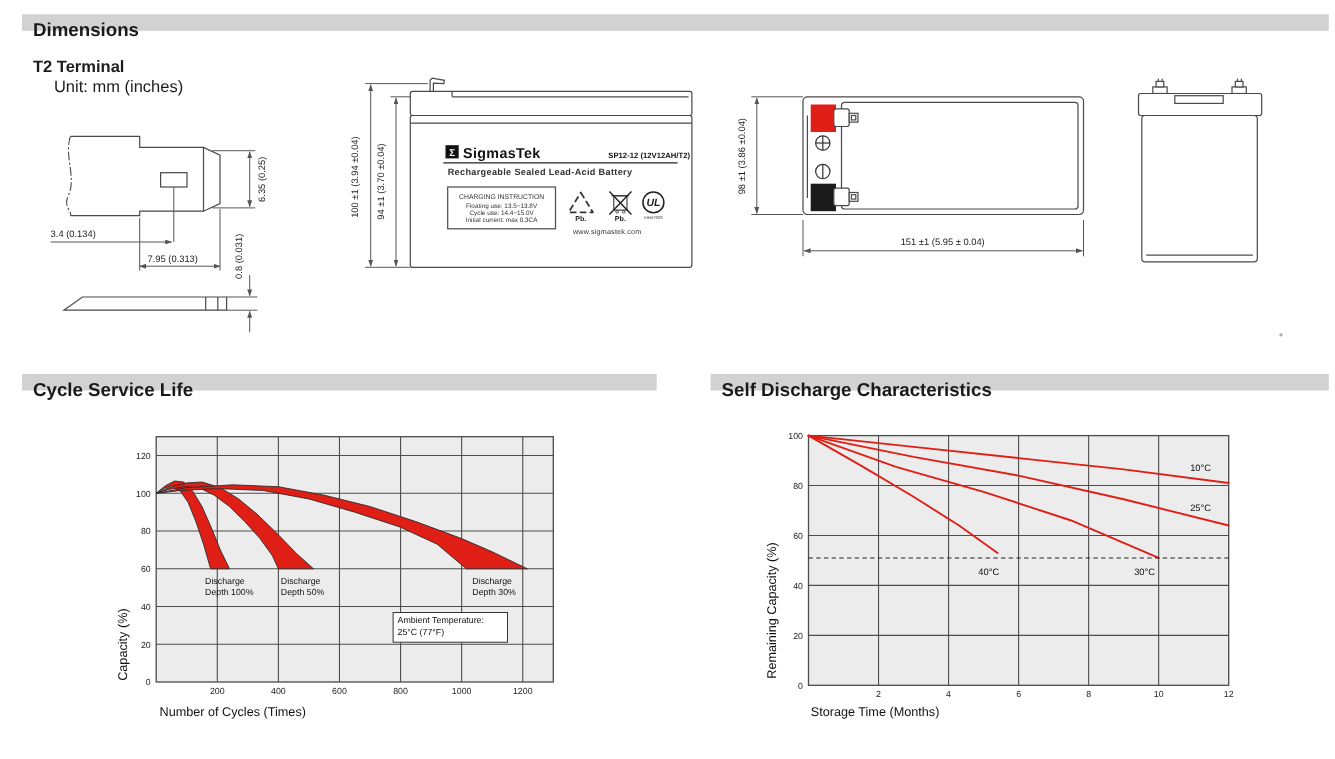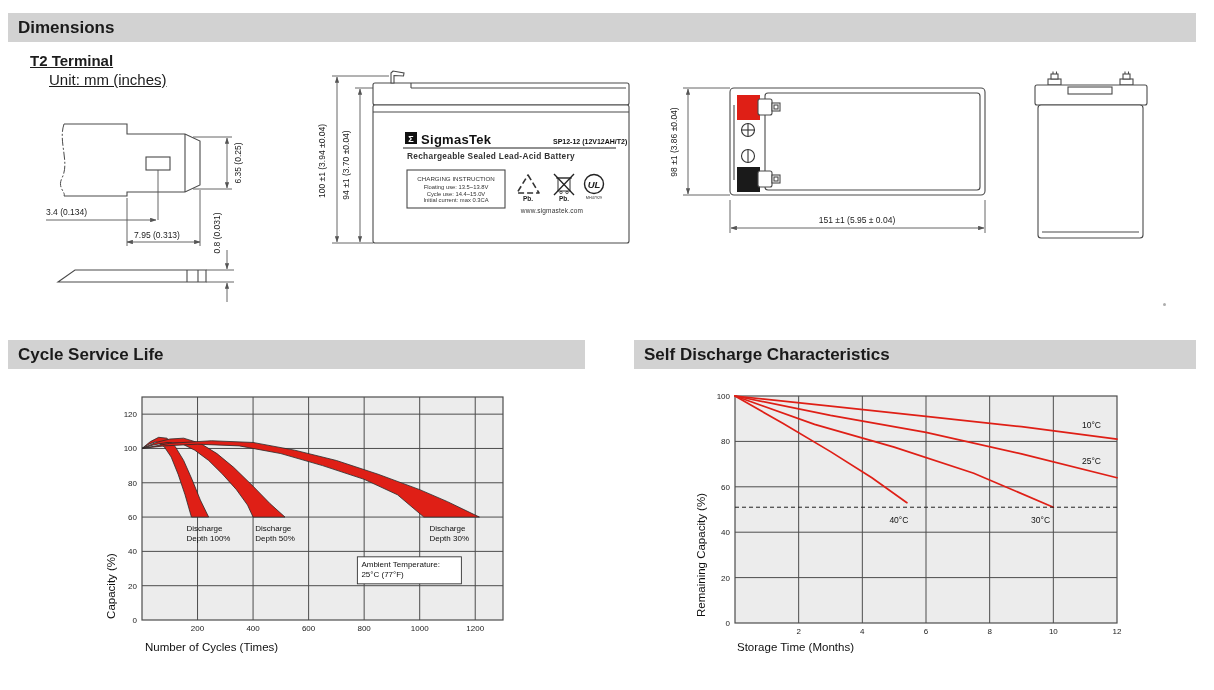--- a/index.html
+++ b/index.html
@@ -1,22 +1,22 @@
 <!DOCTYPE html>
 <html><head>
 <meta charset="utf-8">
 <style>
   html,body{margin:0;padding:0;background:#fff;}
   .page{position:relative;width:1214px;height:690px;background:#fff;overflow:hidden;
         font-family:"Liberation Sans",sans-serif;color:#1c1c1c;}
-  .abs{position:absolute;text-decoration:underline;}
+  .abs{position:absolute;}
   svg{position:absolute;overflow:visible;}
   svg text{font-family:"Liberation Sans",sans-serif;fill:#222;}
-  .bar{position:absolute;background:#d2d2d2;height:29px;line-height:29px;
-       font-weight:bold;font-size:17px;color:#1a1a1a;padding-left:10px;box-sizing:border-box;}
+  .bar{position:absolute;background:#d2d2d2;height:15px;line-height:29px;
+       font-weight:bold;font-size:17px;color:#1a1a1a;padding-left:10px;box-sizing:border-box;margin-left:12px;}
   .t2{font-size:15px;font-weight:bold;line-height:19px;}
   .unit{font-size:15px;line-height:19px;margin-left:19px;}
   .artifact{position:absolute;width:3px;height:3px;background:#8a8a8a;border-radius:50%;opacity:.7;}
   
   .ln{stroke:#4a4a4a;stroke-width:1.1;fill:none;}
   .lnf{stroke:#4a4a4a;stroke-width:1.1;fill:#fff;}
   .dl{stroke:#555;stroke-width:0.9;fill:none;}
   .brk{stroke:#4a4a4a;stroke-width:1;fill:none;stroke-dasharray:8 2 2 2;}
   .dim{font-size:8.5px;fill:#222;}
   .lblBrand{font-weight:bold;font-size:13px;fill:#111;letter-spacing:.3px;}

